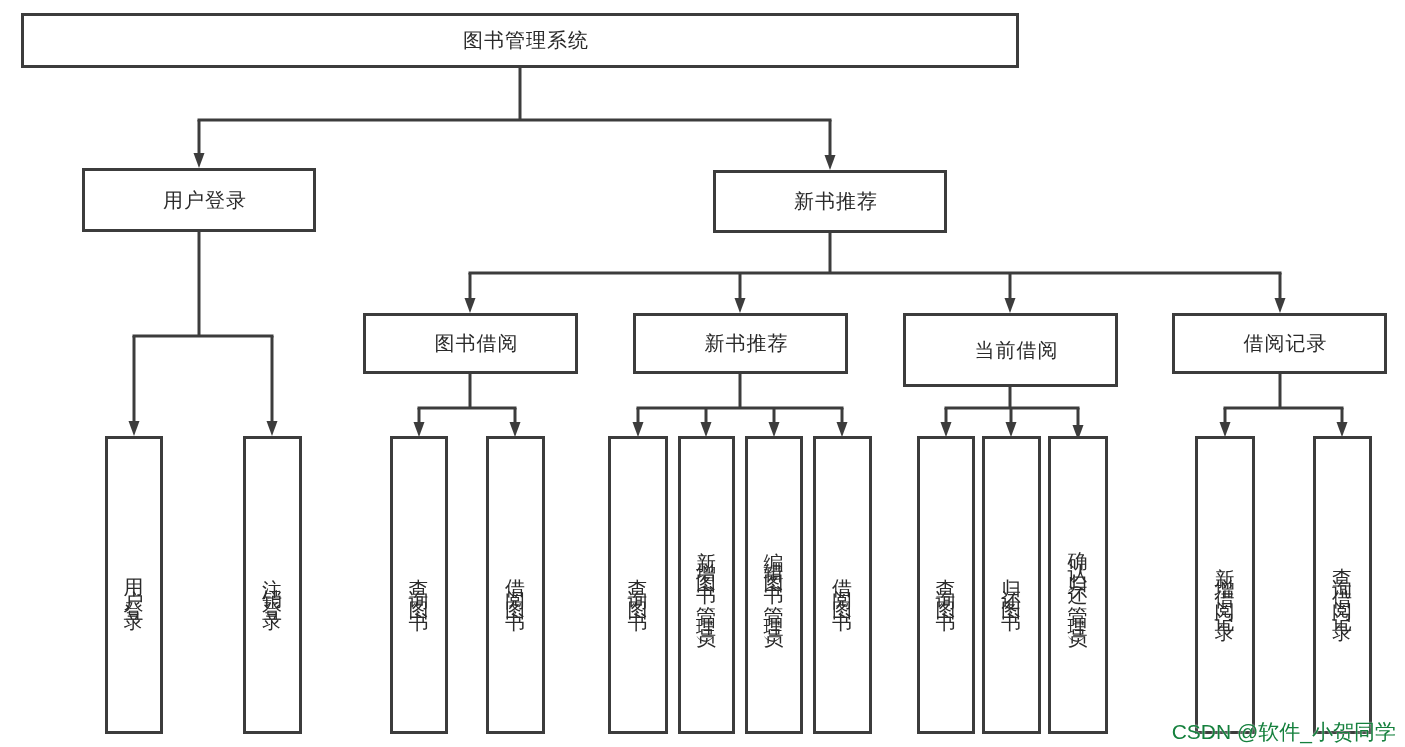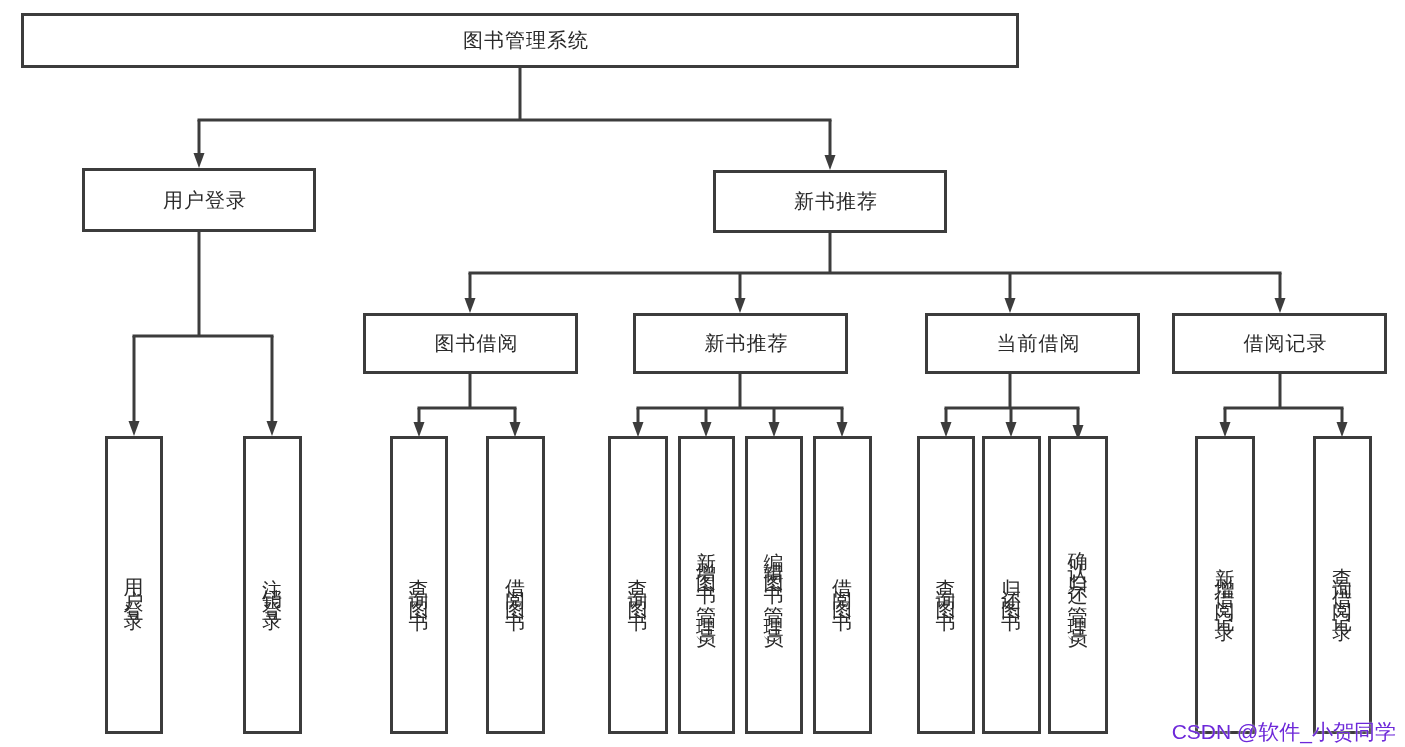--- a/index.html
+++ b/index.html
@@ -112,21 +112,21 @@
   <div class="node hnode" style="left:713px;top:170px;width:234px;height:63px;">
     <span>新书推荐</span>
   </div>
 
   <div class="node hnode" style="left:363px;top:313px;width:215px;height:61px;">
     <span>图书借阅</span>
   </div>
   <div class="node hnode" style="left:633px;top:313px;width:215px;height:61px;">
     <span>新书推荐</span>
   </div>
-  <div class="node hnode" style="left:903px;top:313px;width:215px;height:61px;margin-left:22px;">
+  <div class="node hnode" style="left:903px;top:313px;width:215px;height:74px;">
     <span>当前借阅</span>
   </div>
   <div class="node hnode" style="left:1172px;top:313px;width:215px;height:61px;text-align:right;">
     <span>借阅记录</span>
   </div>
 
   <div class="node vnode" style="left:105px;top:436px;width:58px;height:298px;">
     <span>用户登录</span>
   </div>
   <div class="node vnode" style="left:243px;top:436px;width:59px;height:298px;">
@@ -163,14 +163,14 @@
     <span>确认归还（管理员）</span>
   </div>
 
   <div class="node vnode" style="left:1195px;top:436px;width:60px;height:298px;">
     <span>新增借阅记录</span>
   </div>
   <div class="node vnode" style="left:1313px;top:436px;width:59px;height:298px;">
     <span>查询借阅记录</span>
   </div>
 
-  <div id="watermark" style="color: #6d28d9;">CSDN @软件_小贺同学</div>
+  <div id="watermark" style="color: #15803d;">CSDN @软件_小贺同学</div>
 </div>
 
 </body></html>

